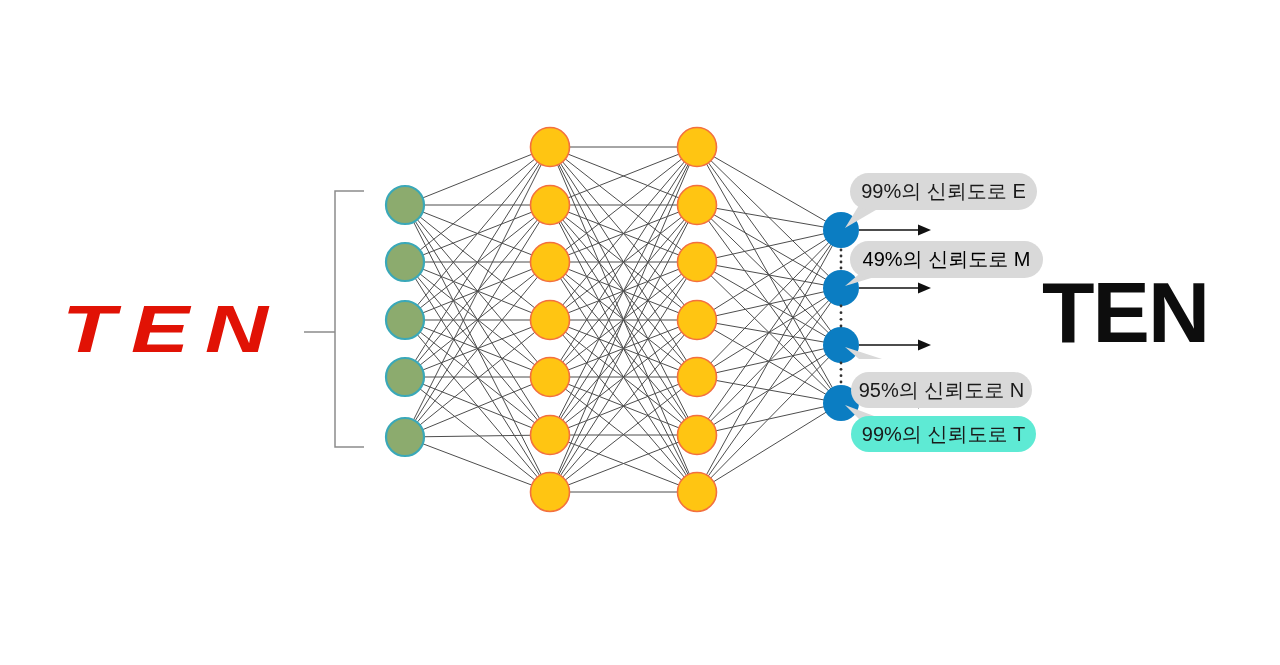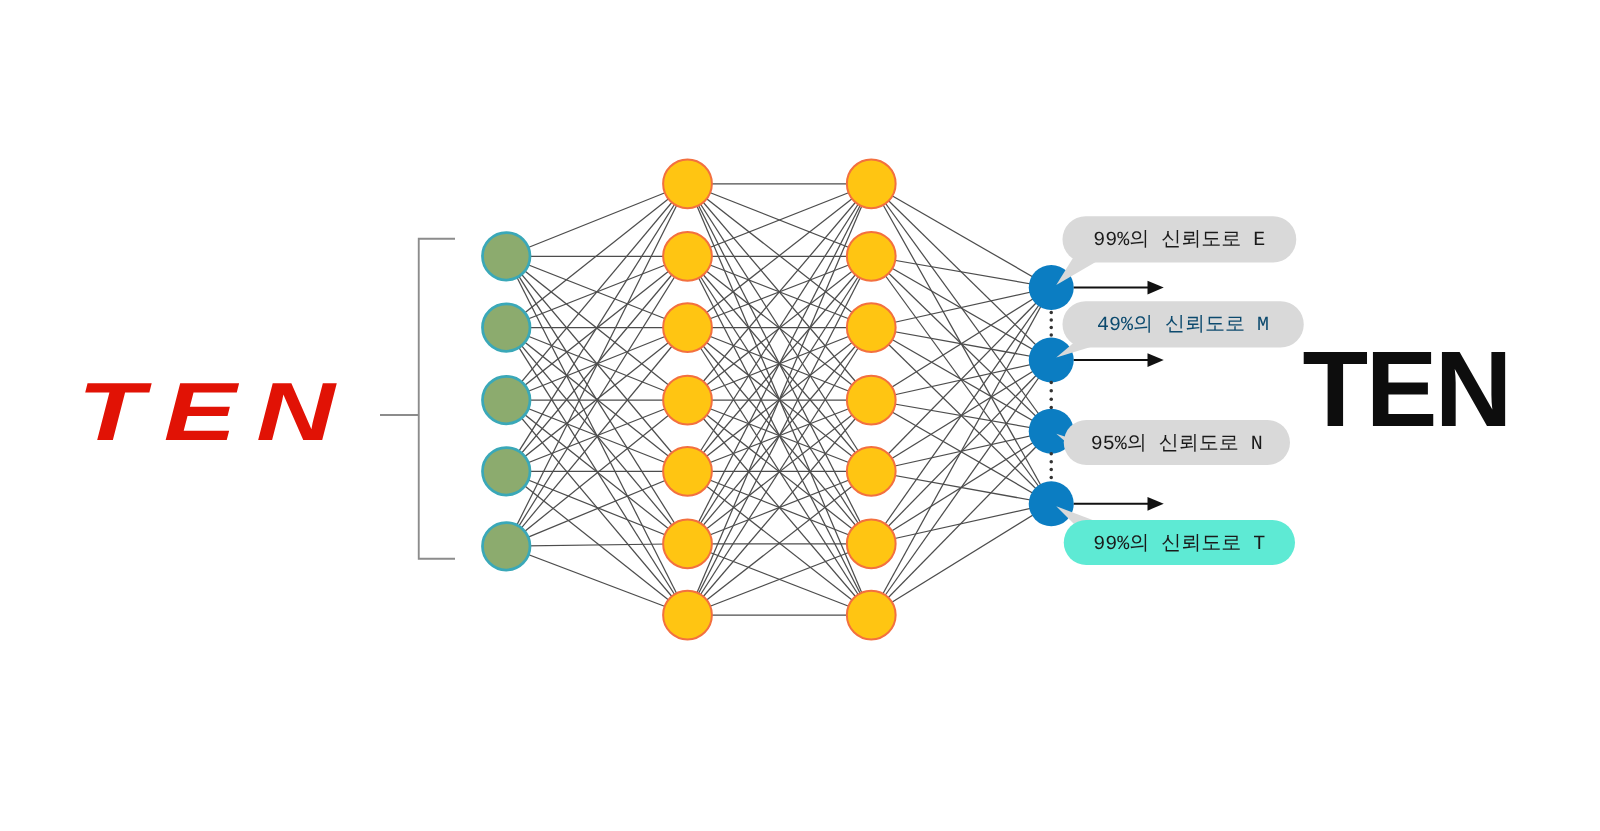--- a/index.html
+++ b/index.html
@@ -30,25 +30,24 @@
     left:1042px;top:269px;
     font-size:86px;
     letter-spacing:-2px;
   }
   .bubble{
     position:absolute;
     border-radius:19px;
     display:flex;
     align-items:center;
     justify-content:center;
-    font-size:16px;
+    font-size:20px;
     letter-spacing:0px;
     white-space:nowrap;
     z-index:3;
-    font-family:Liberation Mono, monospace;
   }
 </style>
 </head>
 <body>
 
 <div class="stage">
   <svg id="net" width="1280" height="665" viewBox="0 0 1280 665">
       <g stroke="#4d4d4d" stroke-width="1">
         <line x1="405" y1="205" x2="550" y2="147"></line>
         <line x1="405" y1="205" x2="550" y2="205"></line>
@@ -226,23 +225,23 @@
     </svg>
 
   <div class="wordmark left" style="color: rgb(225, 18, 5);">TEN</div>
 
   <div class="wordmark right" style="color: rgb(13, 13, 13);">TEN</div>
 
   <div id="bubbles">
       <div class="bubble" style="left: 850px; top: 173px; width: 187px; height: 37px; background: rgb(217, 217, 217); color: rgb(26, 26, 26);">
         <span>99%의 신뢰도로 E</span>
       </div>
-      <div class="bubble" style="left: 850px; top: 241px; width: 193px; height: 37px; background: rgb(217, 217, 217); color: #0c4a6e;">
+      <div class="bubble" style="left: 850px; top: 241px; width: 193px; height: 37px; background: rgb(217, 217, 217); color: #000000;">
         <span>49%의 신뢰도로 M</span>
       </div>
-      <div class="bubble" style="left: 851px; top: 336px; width: 181px; height: 36px; background: rgb(217, 217, 217); color: rgb(26, 26, 26);">
+      <div class="bubble" style="left: 851px; top: 372px; width: 181px; height: 36px; background: rgb(217, 217, 217); color: rgb(26, 26, 26);">
         <span>95%의 신뢰도로 N</span>
       </div>
       <div class="bubble" style="left: 851px; top: 416px; width: 185px; height: 36px; background: #5eead4; color: rgb(26, 26, 26);">
         <span>99%의 신뢰도로 T</span>
       </div>
     </div>
 </div>
 
 </body></html>

